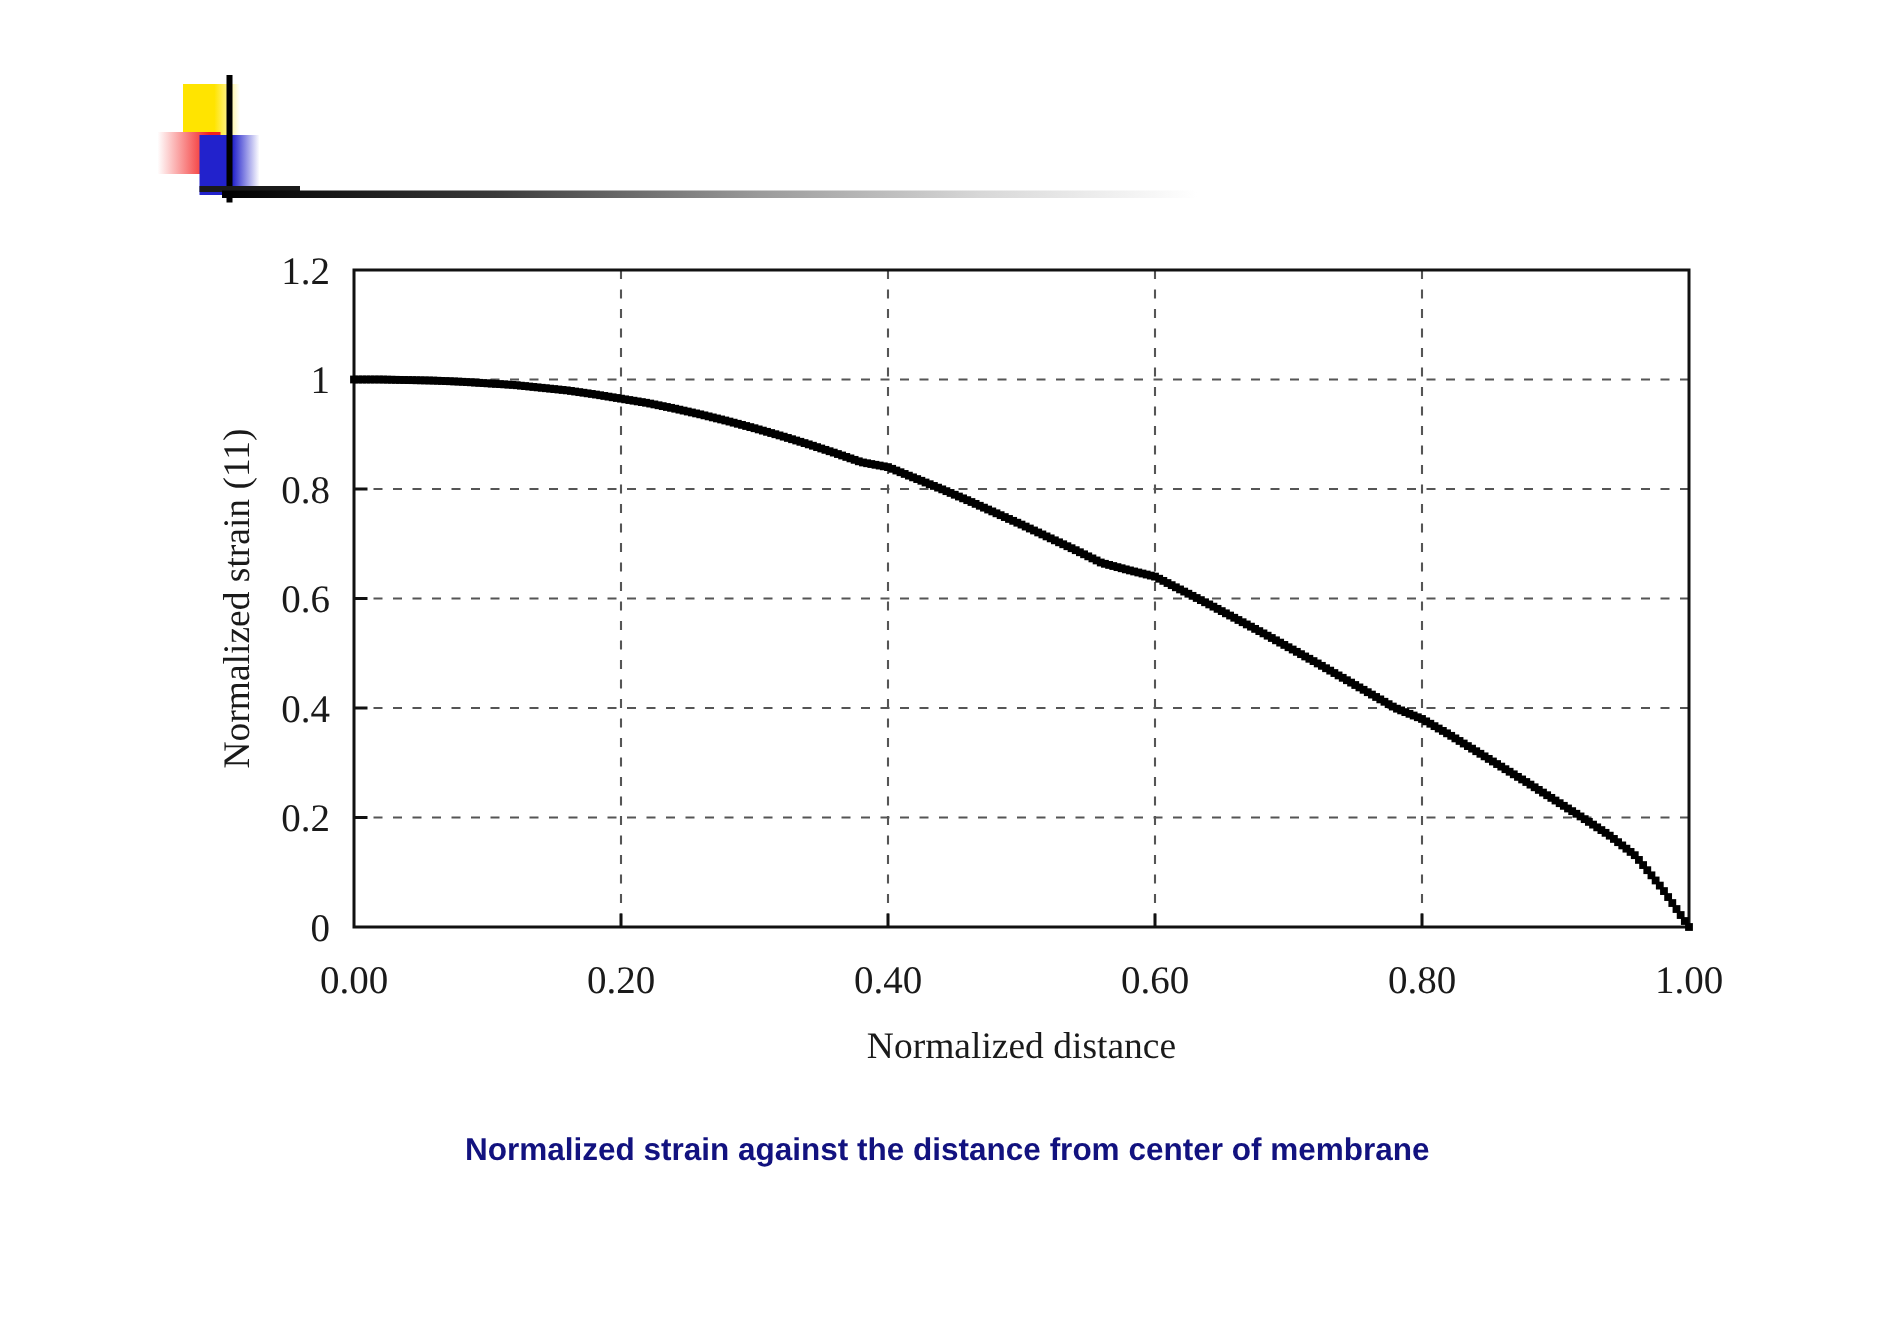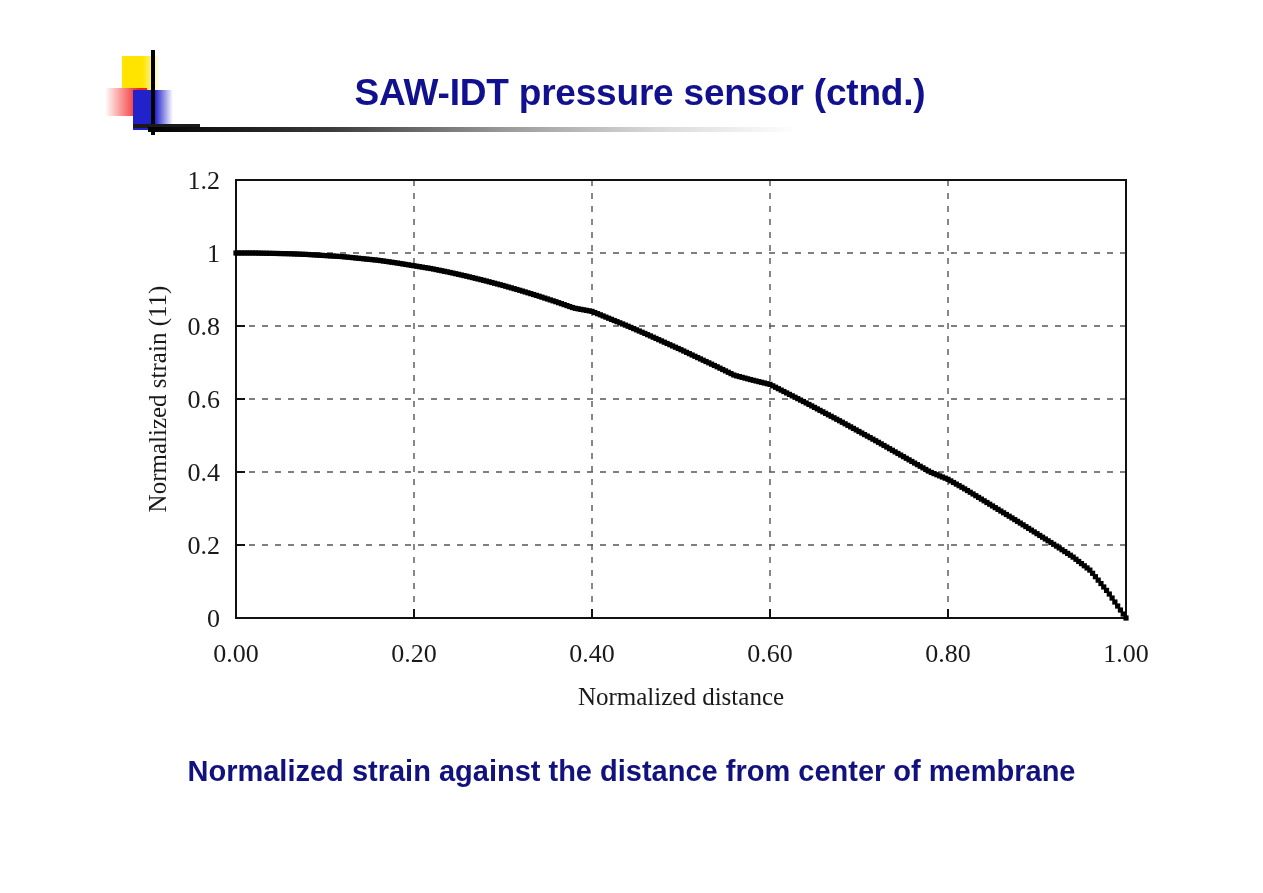--- a/index.html
+++ b/index.html
@@ -87,21 +87,21 @@
   }
 
   #plot-svg { display: block; }
 
   
   #figure-caption {
     position: absolute;
     left: 0; top: 755px;
     width: 1263px;
     text-align: center;
-    font-size: 29px;
+    font-size: 21px;
     font-weight: bold;
     color: #12127f;
     white-space: nowrap;
   }
 
   .axis-text {
     font-family: "Liberation Serif", serif;
     fill: #1a1a1a;
   }
 </style>
@@ -111,21 +111,20 @@
 <div id="slide-header">
 
   <div id="logo-mark">
     <div class="sq-yellow"></div>
     <div class="sq-red"></div>
     <div class="sq-blue"></div>
     <div class="rule-v"></div>
     <div class="rule-h"></div>
   </div>
 
-  <div id="slide-title">SAW-IDT pressure sensor (ctnd.)</div>
 
   <div id="title-rule"></div>
 </div>
 
 <div id="figure">
   <svg id="plot-svg" width="1060" height="570" viewBox="0 0 1060 570">
 
     <g>
       <g id="grid-h" stroke="#555555" stroke-width="1.4" stroke-dasharray="6 7">
           <line x1="106" x2="996" y1="385" y2="385"></line>

